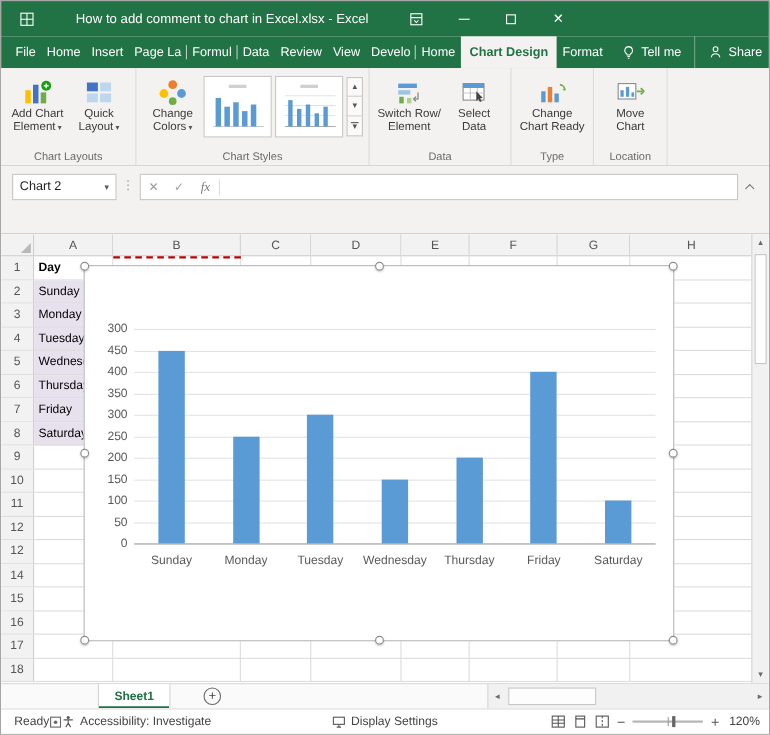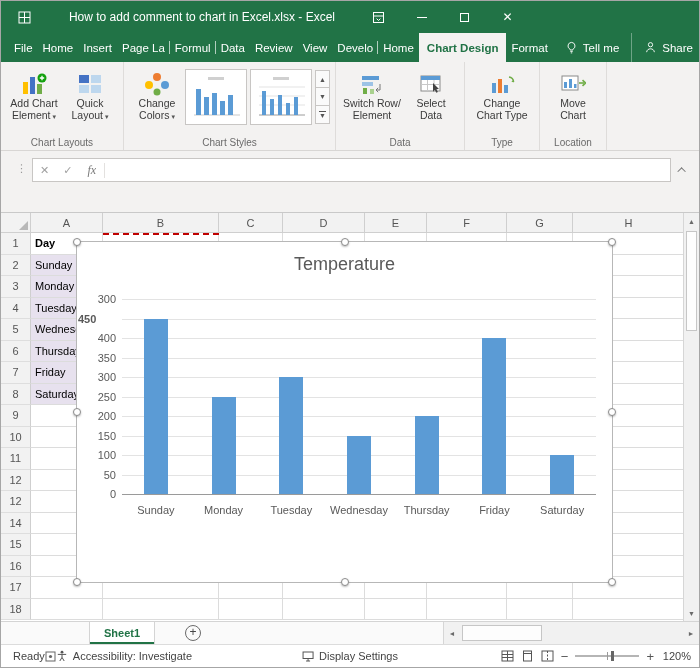--- a/index.html
+++ b/index.html
@@ -295,21 +295,21 @@
       <span class="bicon">
         <svg width="26" height="24">
             <rect x="3" y="11" width="4" height="10" fill="#5b9bd5"></rect>
             <rect x="9" y="7" width="4" height="14" fill="#ed7d31"></rect>
             <rect x="15" y="13" width="4" height="8" fill="#5b9bd5"></rect>
             <path d="M20 5a5 5 0 0 1 4.5 5" fill="none" stroke="#70ad47" stroke-width="1.6"></path>
             <path d="M24.5 8l.2 2.6-2.4-1" fill="#70ad47"></path>
           </svg>
       </span>
       <span>Change</span>
-      <span>Chart Type</span>
+      <span>Chart Ready</span>
     </div>
     <div class="rgroup-label">Type</div>
   </div>
 
   <div class="rgroup">
     <div class="big-btn">
       <span class="bicon">
         <svg width="26" height="24">
             <rect x="2" y="4" width="16" height="14" fill="#fff" stroke="#8a8a8a"></rect>
             <rect x="4" y="10" width="3" height="6" fill="#5b9bd5"></rect>
@@ -321,20 +321,24 @@
       </span>
       <span>Move</span>
       <span>Chart</span>
     </div>
     <div class="rgroup-label">Location</div>
   </div>
 
 </div>
 
 <div class="formula-row">
+  <div class="name-box">
+    <span>Chart 2</span>
+    <span class="nb-arrow">▾</span>
+  </div>
   <div class="dots">⋮</div>
   <div class="fml-strip">
     <span class="fml-btn">✕</span>
     <span class="fml-btn">✓</span>
     <span class="fml-fx">fx</span>
     <div class="fml-input"></div>
   </div>
   <div class="fml-collapse">
       <span class="chev-up"></span>
     </div>
@@ -571,39 +575,38 @@
         <div class="ytick" style="top: 168px; left: 1px; width: 38px;">200</div>
         <div class="gl" style="top: 154.5px; left: 45px; width: 474px;"></div>
         <div class="ytick" style="top: 148.5px; left: 1px; width: 38px;">250</div>
         <div class="gl" style="top: 135px; left: 45px; width: 474px;"></div>
         <div class="ytick" style="top: 129px; left: 1px; width: 38px;">300</div>
         <div class="gl" style="top: 115.5px; left: 45px; width: 474px;"></div>
         <div class="ytick" style="top: 109.5px; left: 1px; width: 38px;">350</div>
         <div class="gl" style="top: 96px; left: 45px; width: 474px;"></div>
         <div class="ytick" style="top: 90px; left: 1px; width: 38px;">400</div>
         <div class="gl" style="top: 76.5px; left: 45px; width: 474px;"></div>
-        <div class="ytick" style="top: 70.5px; left: 1px; width: 16px; font-weight: bold;">450</div>
+        <div class="ytick" style="top: 70.5px; left: 1px; width: 38px;">450</div>
         <div class="gl" style="top: 57px; left: 45px; width: 474px;"></div>
         <div class="ytick" style="top: 51px; left: 1px; width: 38px;">300</div>
         <div class="bar" style="left: 66.8571px; top: 76.5px; width: 24px; height: 175.5px; background: rgb(91, 155, 213);"></div>
         <div class="xtick" style="left: 45px; top: 262px; width: 67.7143px;">Sunday</div>
         <div class="bar" style="left: 134.571px; top: 154.5px; width: 24px; height: 97.5px; background: rgb(91, 155, 213);"></div>
         <div class="xtick" style="left: 112.714px; top: 262px; width: 67.7143px;">Monday</div>
         <div class="bar" style="left: 202.286px; top: 135px; width: 24px; height: 117px; background: rgb(91, 155, 213);"></div>
         <div class="xtick" style="left: 180.429px; top: 262px; width: 67.7143px;">Tuesday</div>
         <div class="bar" style="left: 270px; top: 193.5px; width: 24px; height: 58.5px; background: rgb(91, 155, 213);"></div>
         <div class="xtick" style="left: 248.143px; top: 262px; width: 67.7143px;">Wednesday</div>
         <div class="bar" style="left: 337.714px; top: 174px; width: 24px; height: 78px; background: rgb(91, 155, 213);"></div>
         <div class="xtick" style="left: 315.857px; top: 262px; width: 67.7143px;">Thursday</div>
         <div class="bar" style="left: 405.429px; top: 96px; width: 24px; height: 156px; background: rgb(91, 155, 213);"></div>
         <div class="xtick" style="left: 383.571px; top: 262px; width: 67.7143px;">Friday</div>
         <div class="bar" style="left: 473.143px; top: 213px; width: 24px; height: 39px; background: rgb(91, 155, 213);"></div>
         <div class="xtick" style="left: 451.286px; top: 262px; width: 67.7143px;">Saturday</div>
       </div>
-    <div class="chart-title">Temperature</div>
     <span class="handle h-tl"></span>
     <span class="handle h-tc"></span>
     <span class="handle h-tr"></span>
     <span class="handle h-ml"></span>
     <span class="handle h-mr"></span>
     <span class="handle h-bl"></span>
     <span class="handle h-bc"></span>
     <span class="handle h-br"></span>
   </div>
 

